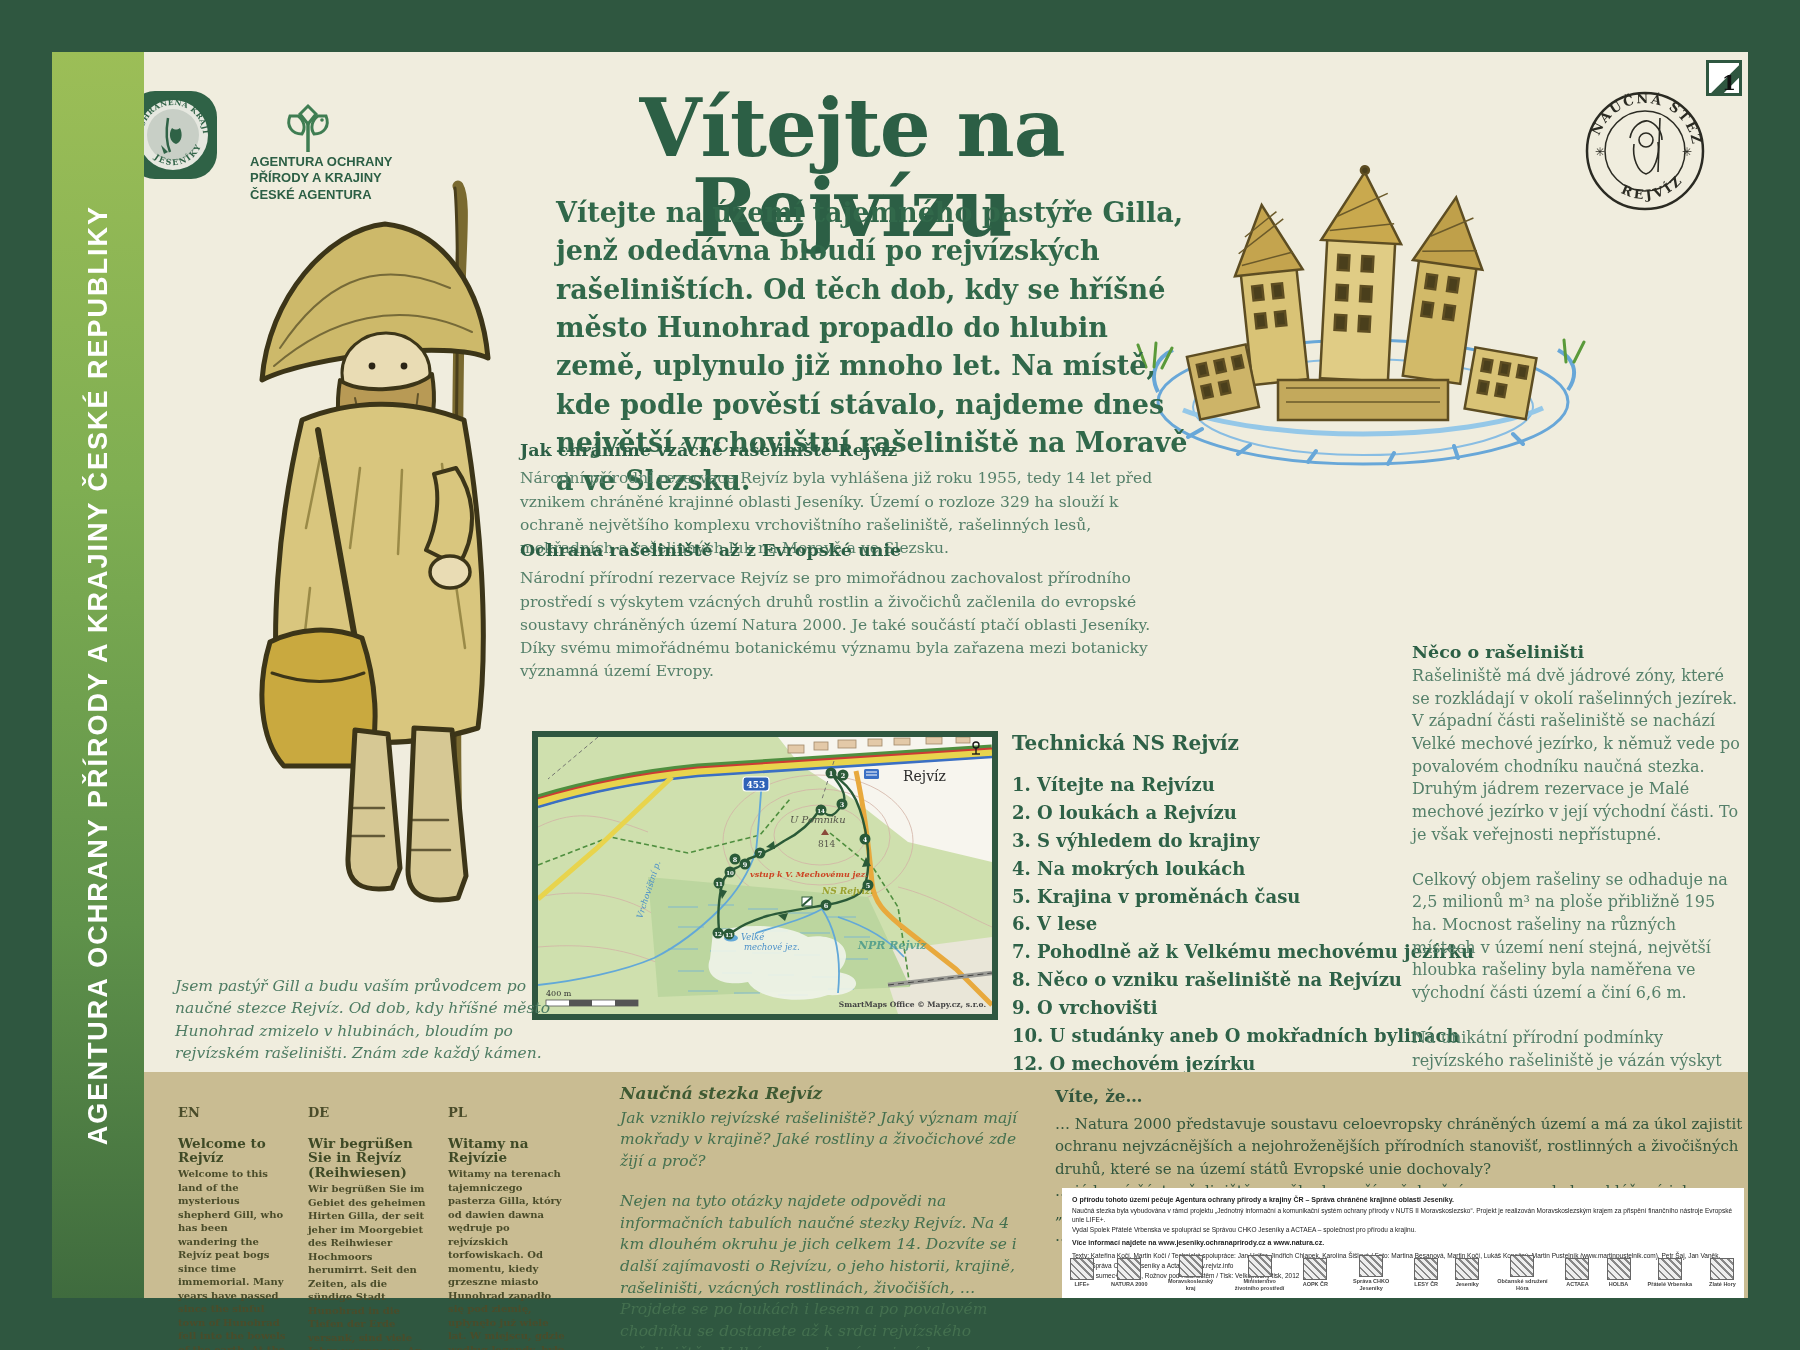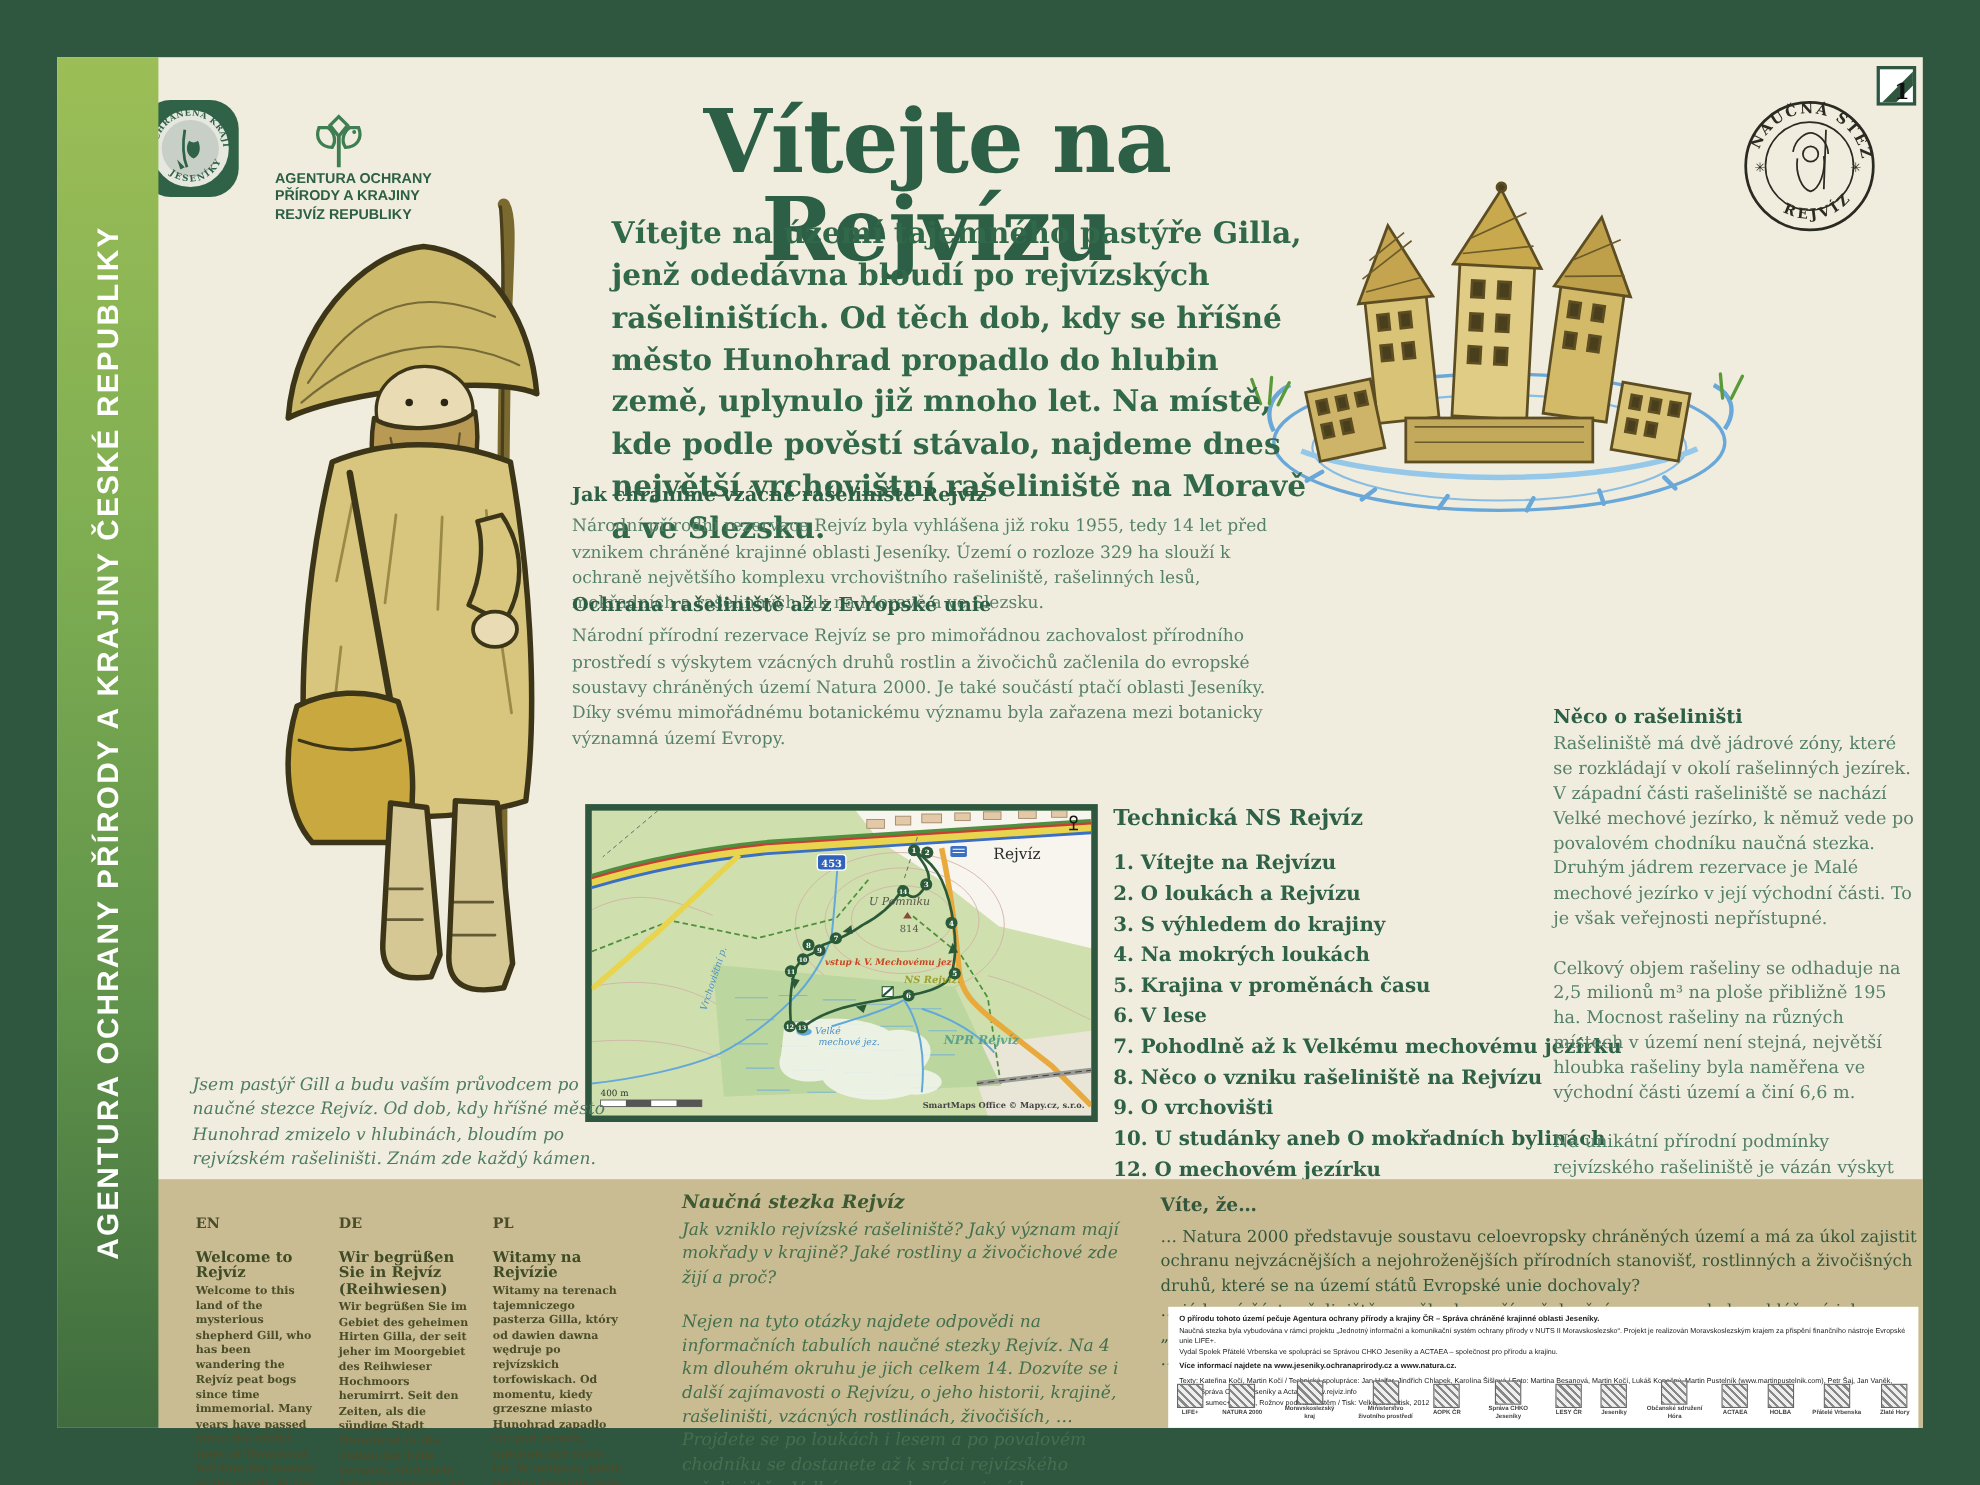--- a/index.html
+++ b/index.html
@@ -98,21 +98,21 @@
     <svg width="60" height="58" viewBox="0 0 60 58" style="display:block;margin-left:28px;">
       <path d="M30,10 L38,18 L30,28 L22,18 Z" fill="none" stroke="#3f7d52" stroke-width="3"></path>
       <path d="M12,20 C8,30 14,38 24,38 C28,32 26,24 20,20 Z" fill="none" stroke="#3f7d52" stroke-width="3"></path>
       <path d="M48,20 C52,30 46,38 36,38 C32,32 34,24 40,20 Z" fill="none" stroke="#3f7d52" stroke-width="3"></path>
       <line x1="30" y1="28" x2="30" y2="56" stroke="#3f7d52" stroke-width="3.5"></line>
       <circle cx="44" cy="24" r="1.8" fill="#3f7d52"></circle>
     </svg>
     <div class="aopk-text">
       <div>AGENTURA OCHRANY</div>
       <div>PŘÍRODY A KRAJINY</div>
-      <div>REJVÍZ REPUBLIKY</div>
+      <div>ČESKÉ AGENTURA</div>
     </div>
   </div>
 
   <div class="abs title">Vítejte na Rejvízu</div>
 
   <div class="abs badge1">
     <div class="stripe"></div>
     <div class="num">1</div>
   </div>
 

